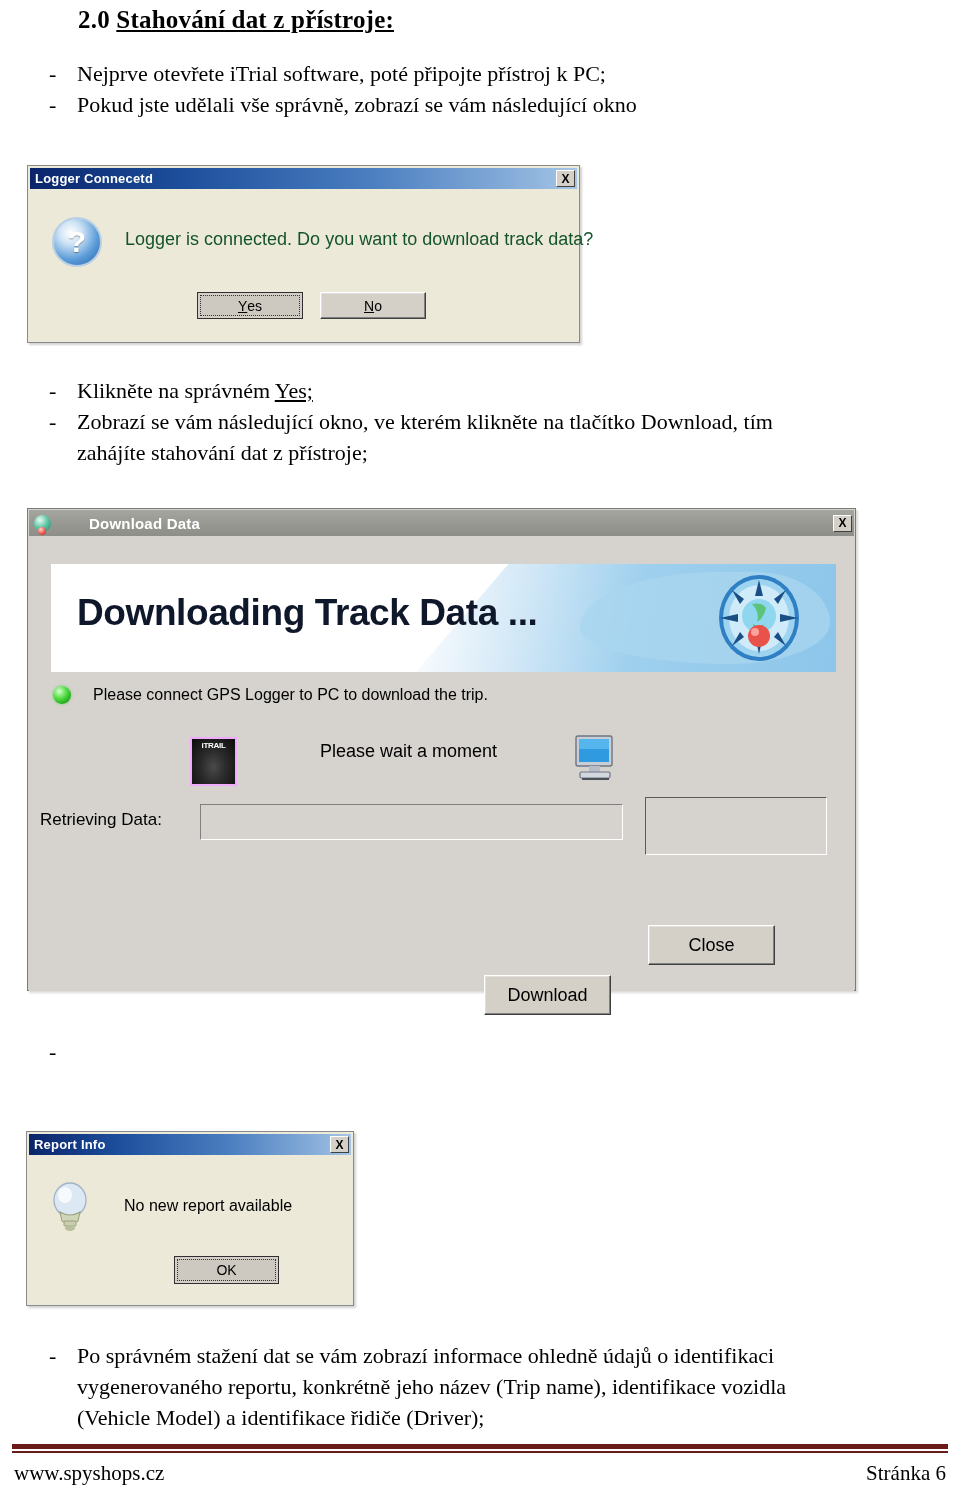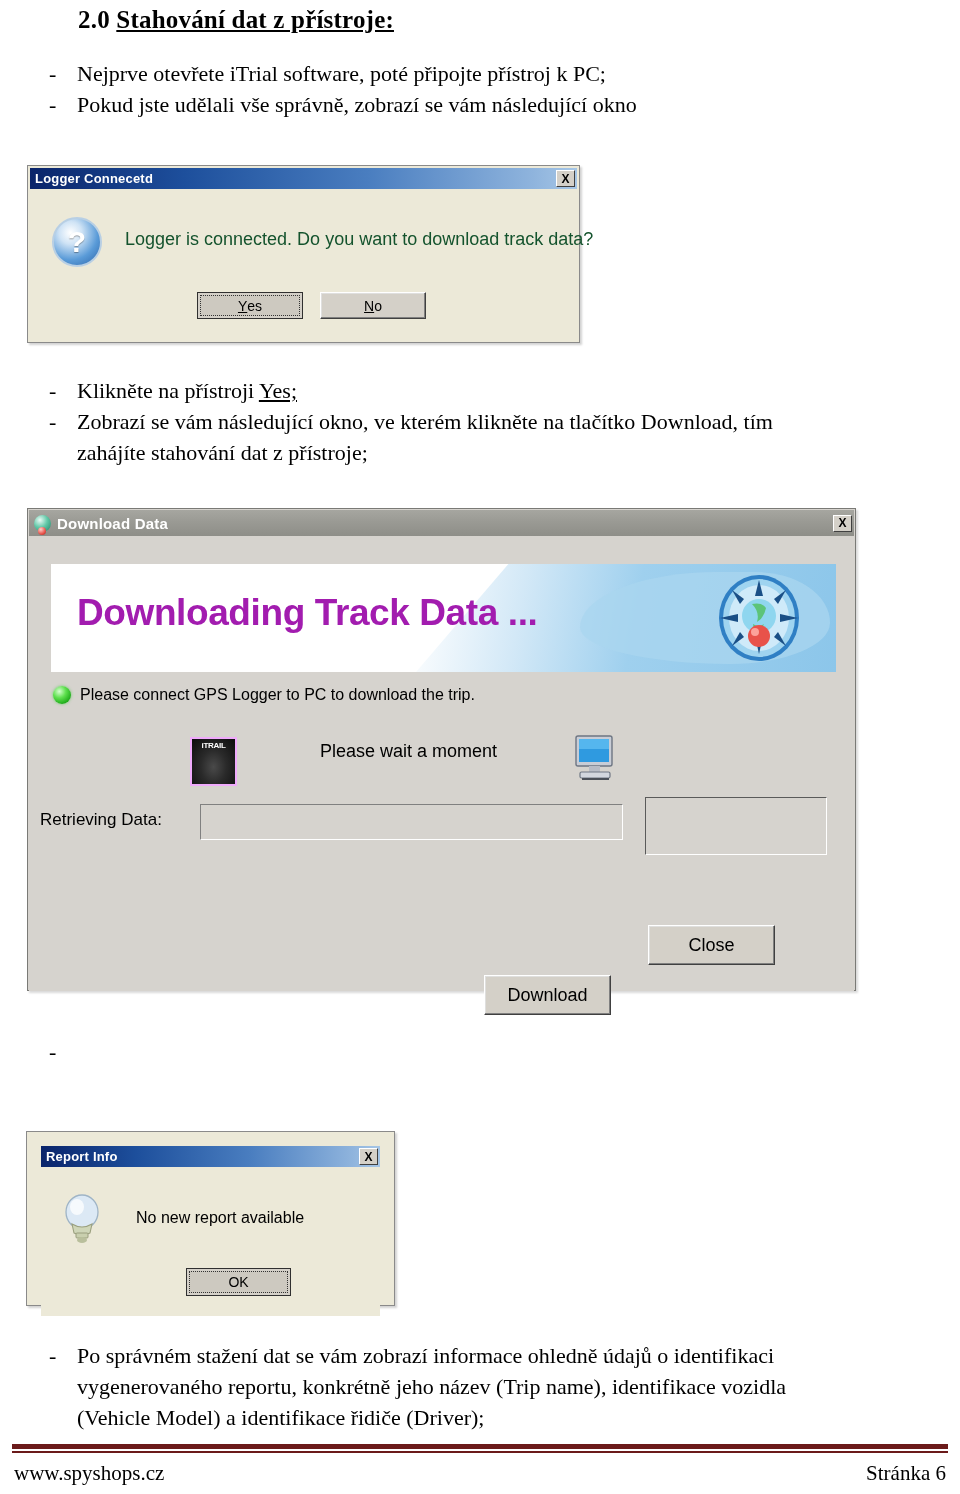--- a/index.html
+++ b/index.html
@@ -59,20 +59,21 @@
   .titlebar {
     height: 21px;
     display: flex;
     align-items: center;
     padding: 0 2px 0 5px;
     color: #ffffff;
     font-family: "Liberation Sans", sans-serif;
     font-weight: bold;
     font-size: 13px;
     letter-spacing: 0.2px;
+    gap: 32px;
   }
   .titlebar.blue {
     background: linear-gradient(to right, #0a246a 0%, #1d4f9c 28%, #4a7ec0 62%, #8fb4dd 92%, #a6c6e6 100%);
   }
   .titlebar.gray {
     background: linear-gradient(to bottom, #a6a6a0 0%, #9a9a94 45%, #8e8e88 100%);
     color: #ffffff;
     justify-content: center;
   }
   .titlebar-title { flex: 1 1 auto; white-space: nowrap; overflow: hidden; }
@@ -201,36 +202,37 @@
     background: #a9d6ef;
     border-radius: 55% 30% 40% 60% / 60% 55% 45% 40%;
     opacity: 0.75;
   }
   .banner-title {
     position: absolute;
     left: 26px; top: 28px;
     font-family: "Liberation Sans", sans-serif;
     font-weight: bold;
     font-size: 37px;
-    color: #a21caf;
+    color: #0f172a;
     letter-spacing: -0.4px;
     white-space: nowrap;
   }
   .gps-badge {
     position: absolute;
     right: 34px; top: 10px;
     width: 86px; height: 88px;
   }
 
   .status-line {
     position: absolute;
     left: 24px; top: 150px;
     display: flex; align-items: center;
     font-family: "Liberation Sans", sans-serif;
     font-size: 16px;
+    gap: 13px;
   }
   .led {
     width: 18px; height: 18px; margin-right: 9px;
     border-radius: 50%;
     background: radial-gradient(circle at 35% 30%, #d6ffd0 0%, #5ee04e 38%, #19a615 78%, #0d6a0b 100%);
     box-shadow: 0 0 3px rgba(60,200,60,0.7);
     flex: 0 0 18px;
   }
 
   .itrail-icon {
@@ -291,25 +293,25 @@
     border: 1px solid;
     border-color: #5a5a5a #ffffff #ffffff #5a5a5a;
     box-sizing: border-box;
   }
   #btn-download { position: absolute; left: 484px; top: 975px; width: 127px; height: 40px; font-size: 18px; }
   #btn-close    { position: absolute; left: 648px; top: 925px; width: 127px; height: 40px; font-size: 18px; }
 
   
   #dlg-report {
     left: 26px; top: 1131px;
-    width: 369px; height: 175px;
+    width: 328px; height: 175px;
     border: 1px solid #8a8a8a;
     background: #ece9d8;
     box-shadow: 2px 2px 2px rgba(0,0,0,0.18);
-    padding: 14px;
+    padding: 2px;
   }
   #dlg-report .dlg-body { height: 149px; background: #ece9d8; }
   .bulb-icon {
     position: absolute;
     left: 17px; top: 25px;
     width: 48px; height: 54px;
   }
   .report-msg {
     position: absolute;
     left: 95px; top: 42px;
@@ -374,21 +376,21 @@
       <div class="btn95" id="btn-no">
         <span class="underline-key">N</span>
           <span>o</span>
       </div>
     </div>
   </div>
 
   <div class="bullet-block" style="left:46px; top:375px; width:880px;">
     <div class="bullet-row">
       <span class="bullet-dash">-</span>
-      <span class="bullet-text"><span>Klikněte  na přístroji </span><span class="u">Yes;</span></span>
+      <span class="bullet-text"><span>Klikněte  na správném </span><span class="u">Yes;</span></span>
     </div>
     <div class="bullet-row">
       <span class="bullet-dash">-</span>
       <span class="bullet-text">
         <div>Zobrazí  se vám následující  okno, ve kterém  klikněte  na tlačítko Download,  tím</div>
         <div>zahájíte  stahování  dat z přístroje;</div>
       </span>
     </div>
   </div>
 

